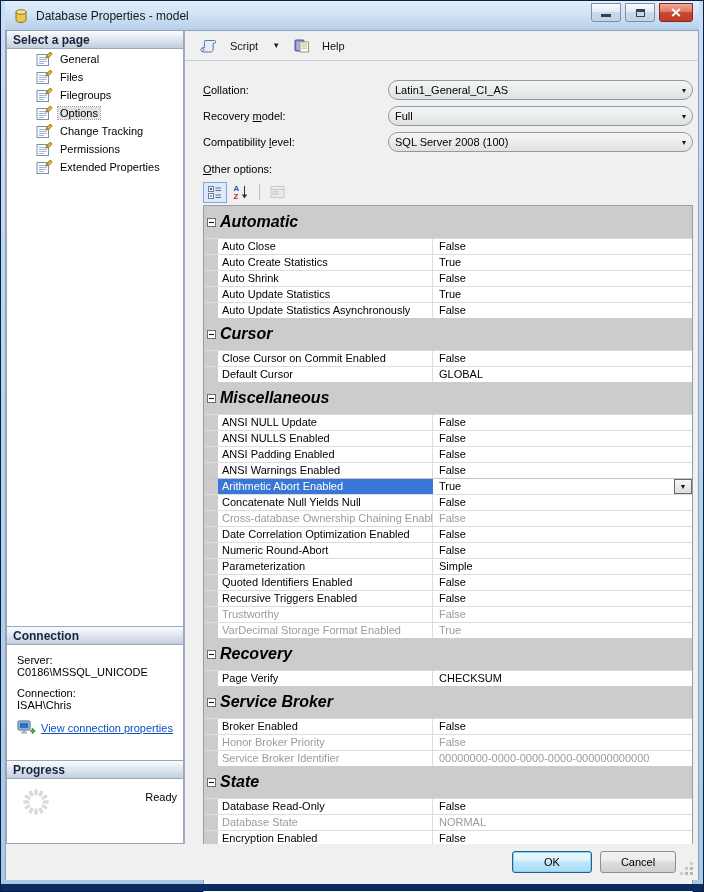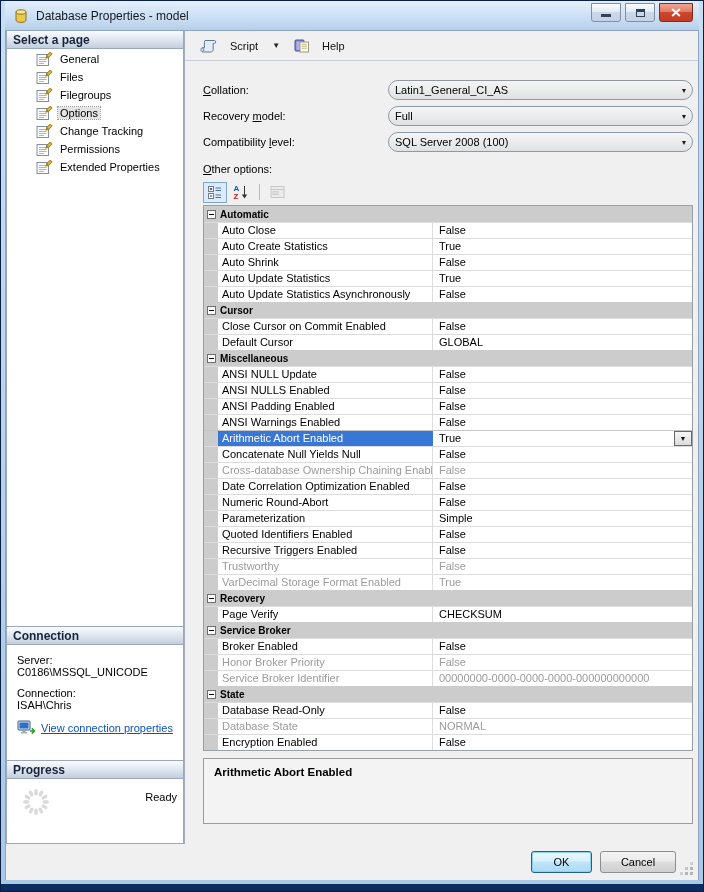--- a/index.html
+++ b/index.html
@@ -72,21 +72,21 @@
 
   .other-label{margin-top:8px;height:16px;font-size:11px;color:#000;}
   .grid-toolbar{margin-top:2px;height:22px;display:flex;align-items:center;gap:2px;}
   .gbtn{width:24px;height:21px;display:flex;align-items:center;justify-content:center;border:1px solid transparent;cursor:pointer;}
   .gbtn.active{background:#dceafb;border-color:#7da7d8;}
   .gbtn.disabled{opacity:.55;cursor:default;}
   .gsep{width:1px;height:16px;background:#bcbcbc;margin:0 4px;}
 
   
   .grid{margin-top:2px;width:490px;border:1px solid #9a9fa5;background:#fff;}
-  .grid-cat{height:16px;display:flex;align-items:center;background:#cccccc;font-size:10px;font-weight:bold;color:#000;}
+  .grid-cat{height:32px;display:flex;align-items:center;background:#cccccc;font-size:16px;font-weight:bold;color:#000;font-style:italic;}
   .grid-cat .expander{width:9px;height:9px;border:1px solid #6f6f6f;background:#fff;margin:0 4px 0 3px;position:relative;flex:0 0 auto;cursor:pointer;}
   .grid-cat .expander::after{content:'';position:absolute;left:1px;right:1px;top:3px;height:1px;background:#000;}
   .grid-row{height:16px;display:flex;align-items:stretch;border-top:1px solid #dcdcdc;font-size:11px;}
   .grid-row .gutter{width:14px;background:#cccccc;flex:0 0 auto;}
   .grid-row .gname{width:215px;flex:0 0 auto;padding:1px 3px 0 4px;border-right:1px solid #dcdcdc;
     white-space:nowrap;overflow:hidden;color:#000;}
   .grid-row .gval{flex:1;padding:1px 3px 0 6px;white-space:nowrap;overflow:hidden;color:#000;position:relative;}
   .grid-row.disabled .gname,.grid-row.disabled .gval{color:#9b9b9b;}
   .grid-row.selected .gname{background:#3977d6;color:#fff;border-right-color:#3977d6;}
   .grid-row.selected{border-top-color:#c5c5c5;}
@@ -94,21 +94,21 @@
     background:linear-gradient(#f6f6f6,#dcdcdc);display:flex;align-items:center;justify-content:center;
     font-size:7px;color:#111;cursor:pointer;}
 
   .desc-panel{margin-top:7px;width:490px;height:66px;border:1px solid #9d9d9d;background:#f3f3f3;padding:7px 10px;}
   .desc-title{font-size:11.5px;font-weight:bold;color:#000;}
 
   
   .footer{flex:0 0 36px;display:flex;align-items:center;justify-content:flex-end;gap:8px;
     padding-right:22px;position:relative;background:#f0f0f0;}
   .btn{height:22px;font-family:"Liberation Sans",sans-serif;font-size:11px;color:#000;border-radius:3px;cursor:pointer;}
-  .btn.ok{width:61px;border:1px solid #20618f;background:linear-gradient(#eaf7fe,#d9f0fc 45%,#bfe5f8 50%,#a9dbf5);
+  .btn.ok{width:80px;border:1px solid #20618f;background:linear-gradient(#eaf7fe,#d9f0fc 45%,#bfe5f8 50%,#a9dbf5);
     box-shadow:inset 0 0 0 1px #8ed0f2;}
   .btn.cancel{width:76px;border:1px solid #8e8e8e;background:linear-gradient(#f3f3f3,#ebebeb 45%,#dddddd 50%,#d0d0d0);}
   .grip{position:absolute;right:5px;bottom:5px;width:3px;height:3px;background:#b5b5b5;
     box-shadow:-5px 0 #b5b5b5,0 -5px #b5b5b5,-10px 0 #cfcfcf,0 -10px #cfcfcf,-5px -5px #c5c5c5;}
 </style>
 </head>
 <body>
 
 <div class="window">
 

